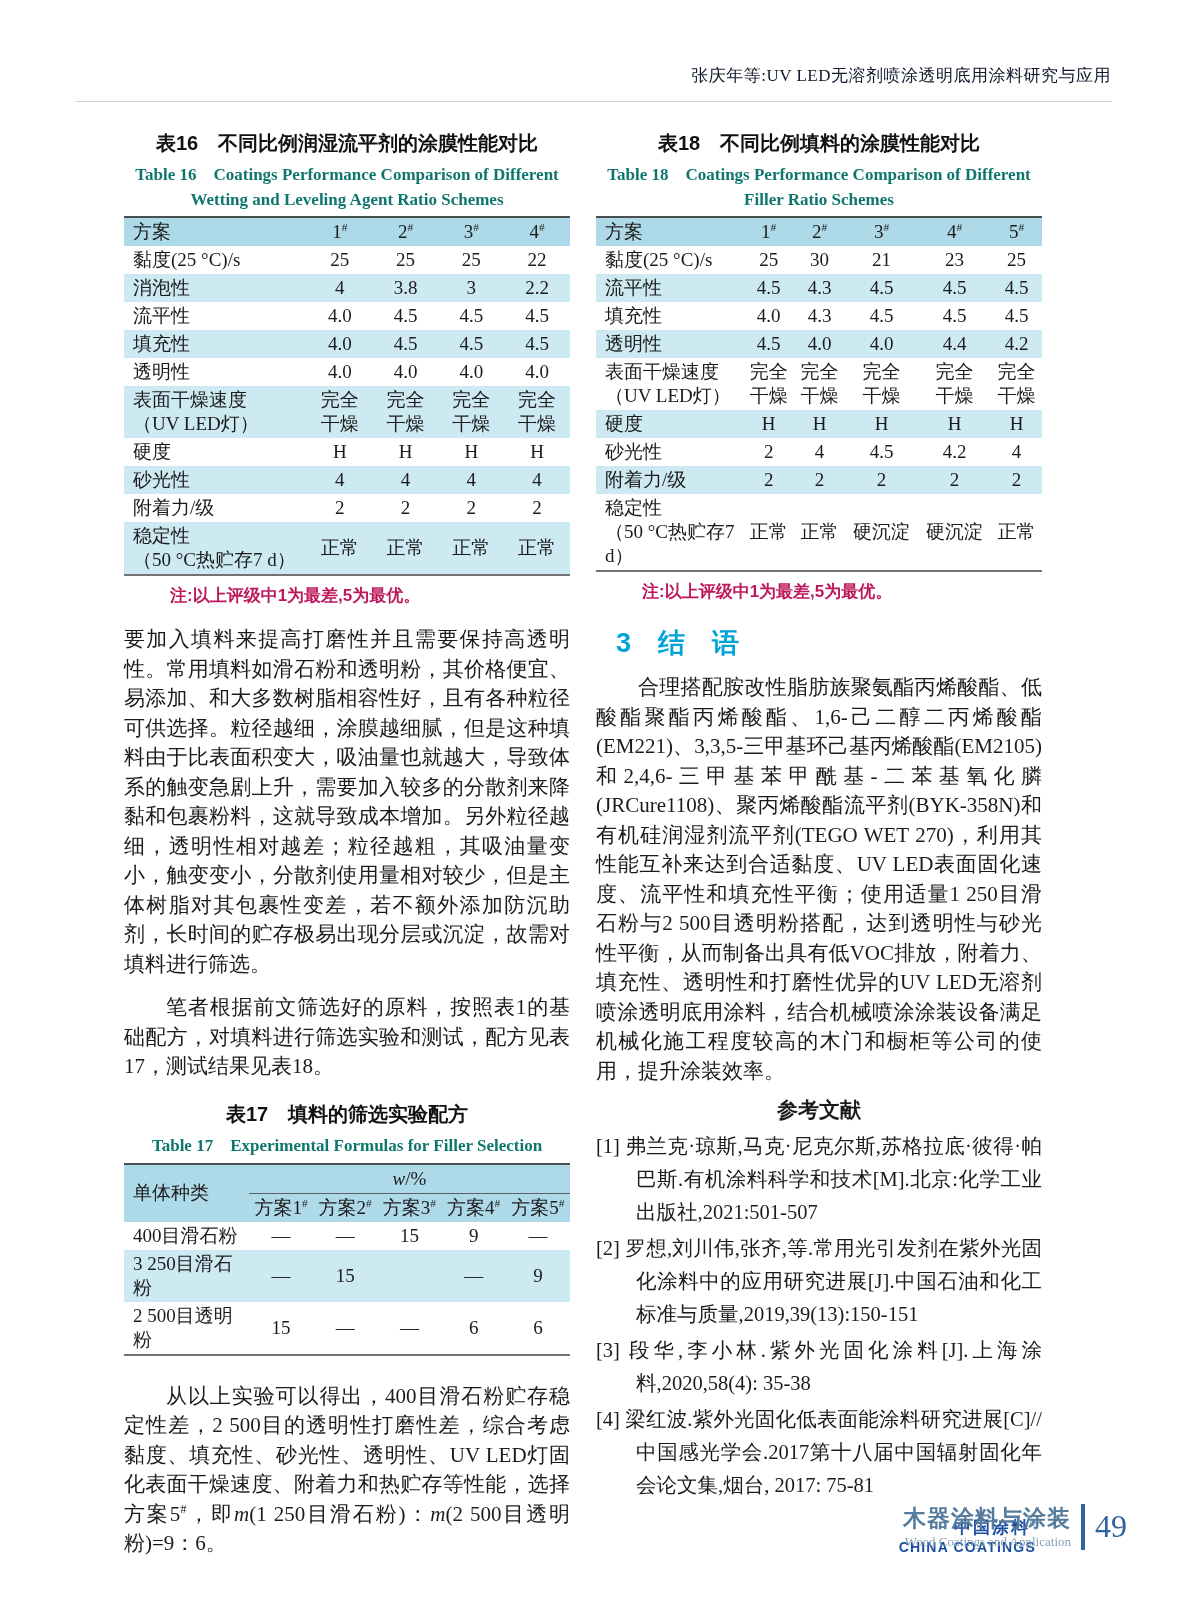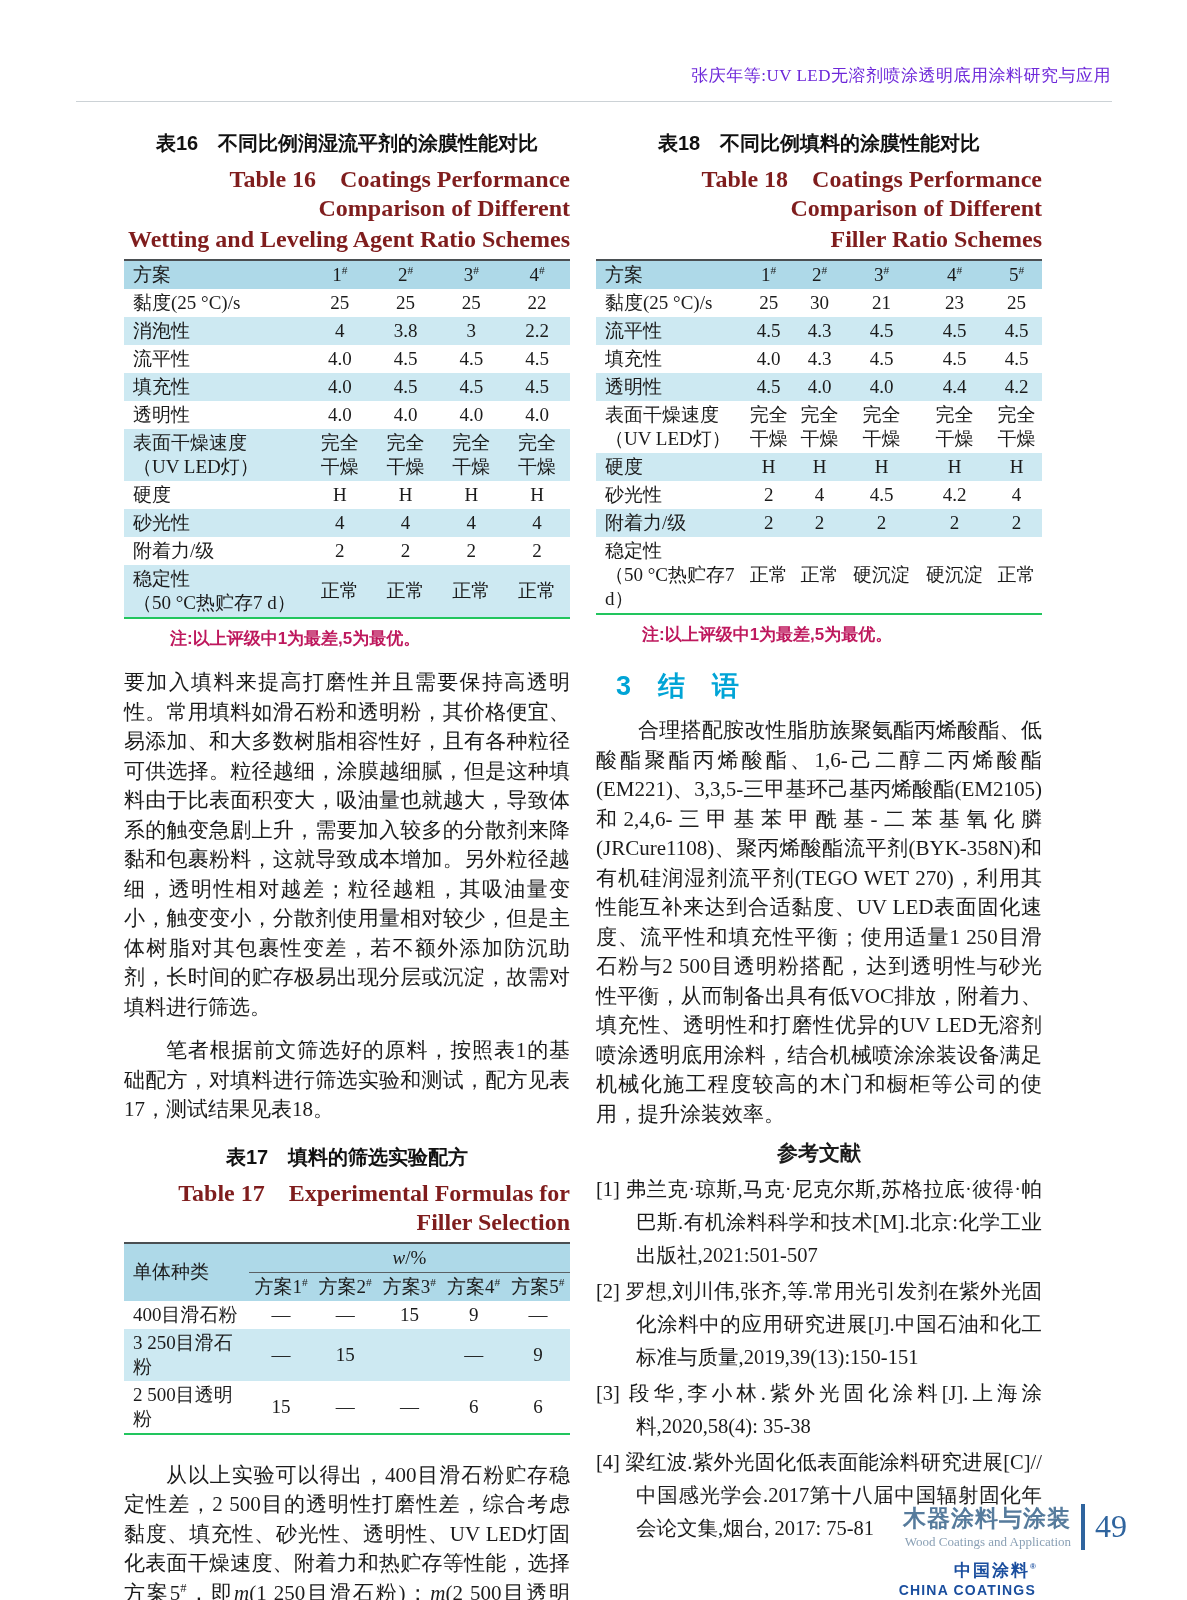--- a/index.html
+++ b/index.html
@@ -1,33 +1,33 @@
 <!DOCTYPE html>
 <html><head>
 <meta charset="utf-8">
 <style>
   html,body{margin:0;padding:0;background:#ffffff;}
   .page{position:relative;width:1187px;height:1600px;background:#ffffff;overflow:hidden;
         font-family:"Liberation Serif","DejaVu Serif",serif;color:#1b1b1b;}
 
   
-  .running-head{position:absolute;top:64px;right:76px;font-size:17px;color:#6d28d9;
+  .running-head{position:absolute;top:64px;right:76px;font-size:17px;color:#0f172a;
                 font-family:"Liberation Serif","DejaVu Serif",serif;letter-spacing:.5px;}
   .head-rule{position:absolute;top:101px;left:76px;right:75px;height:1px;background:#ccd2d6;}
 
   
   .columns{position:absolute;top:128px;left:124px;width:918px;display:flex;gap:26px;}
   .col{width:446px;}
 
   
   .tbl-title-zh{font-family:"Liberation Sans","DejaVu Sans",sans-serif;font-weight:bold;
                 font-size:20px;text-align:center;margin:2px 0 6px 0;color:#111;}
   .tbl-title-en{font-family:"Liberation Serif","DejaVu Serif",serif;font-weight:bold;
-                font-size:24px;text-align:right;margin:0 0 4px 0;color:#7f1d1d;}
-  table.t{width:100%;border-collapse:collapse;border-top:2px solid #4a4f52;border-bottom:2px solid #22c55e;
+                font-size:17px;text-align:center;margin:0 0 4px 0;color:#0f766e;}
+  table.t{width:100%;border-collapse:collapse;border-top:2px solid #4a4f52;border-bottom:2px solid #737373;
           margin-top:6px;}
   table.t th,table.t td{font-size:19px;line-height:24px;padding:2px 3px;text-align:center;
           white-space:pre-line;font-weight:normal;}
   table.t thead th{background:#aed9e8;}
   table.t tbody tr:nth-child(even) td{background:#cde9f2;}
   table.t .rh{text-align:left;padding-left:9px;}
   table.t16 .rh{width:41%;}
   table.t18 .rh{width:33%;}
   table.t17 .rh{width:28%;}
   table.t17 th.wpct{border-bottom:1px solid #5a6064;font-size:19px;}

